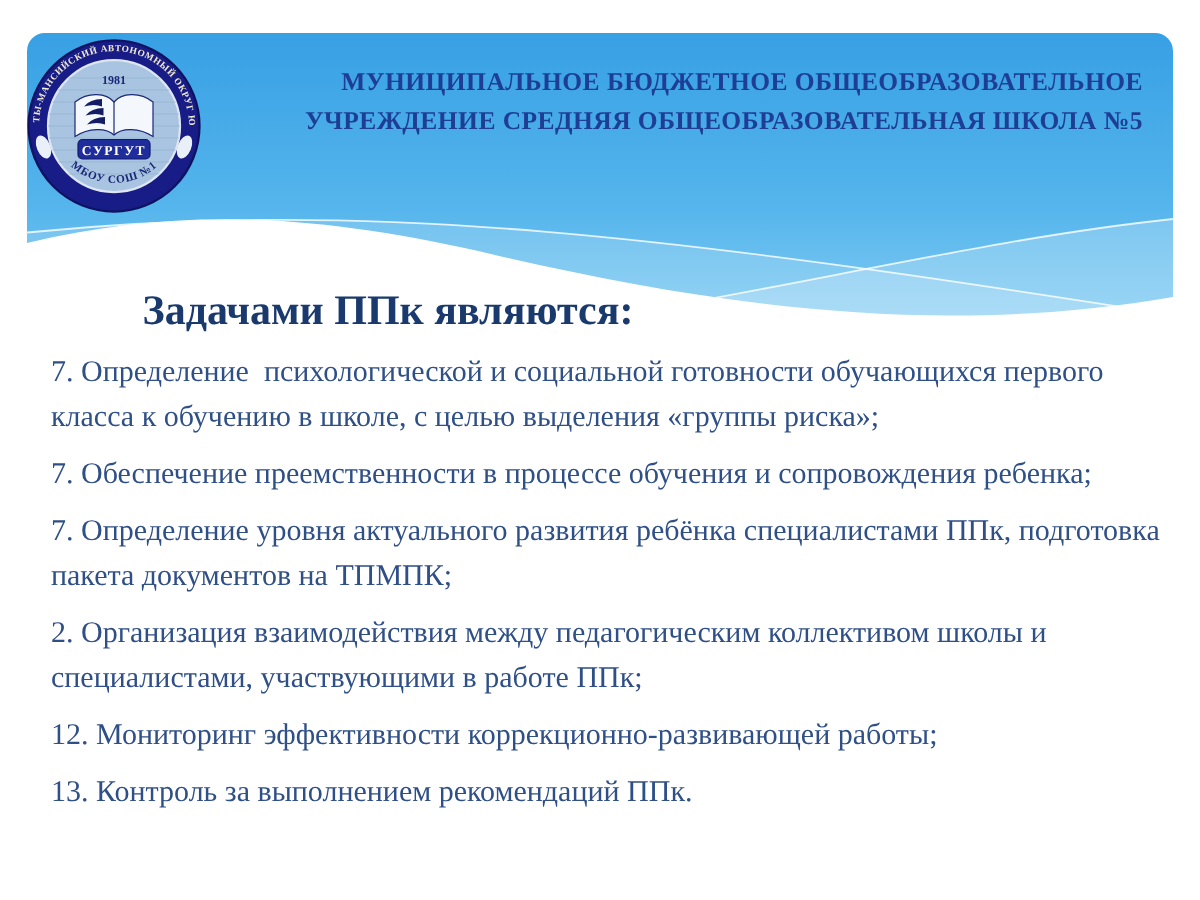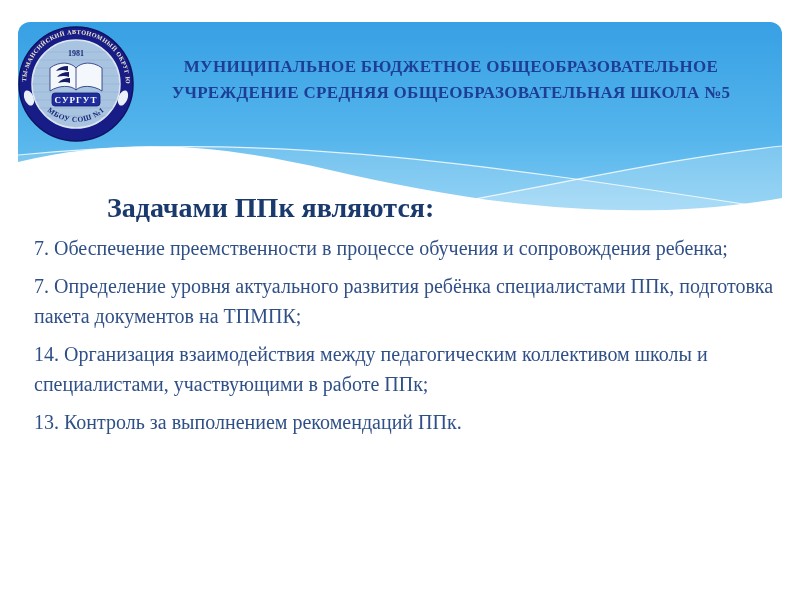--- a/index.html
+++ b/index.html
@@ -3,27 +3,27 @@
 <meta charset="utf-8">
 <style>
   html,body{margin:0;padding:0;}
   body{
     width:800px;height:600px;background:#ffffff;overflow:hidden;position:relative;
     font-family:"Liberation Serif","DejaVu Serif",serif;
   }
   .band-svg{position:absolute;left:0;top:0;}
   .logo-svg{position:absolute;left:16px;top:24px;}
   .school-name{
-    position:absolute;left:140px;top:54px;width:622px;
-    text-align:center;font-weight:bold;font-size:17px;line-height:1.5;
+    position:absolute;left:140px;top:42px;width:622px;
+    text-align:right;font-weight:bold;font-size:17px;line-height:1.5;
     color:var(--title-text,#1e3e96);letter-spacing:0.3px;
   }
   .slide-heading{
     position:absolute;left:95px;top:192px;
-    font-weight:bold;font-size:28px;color:var(--heading-text,#1a3a6e);margin-left:12px;
+    font-weight:bold;font-size:28px;color:var(--heading-text,#1a3a6e);
   }
   .task-list{
     position:absolute;left:34px;top:233px;width:742px;
     font-size:20px;line-height:1.5;color:var(--body-text,#2f4f87);
   }
   .task-list p.item{margin:0 0 8px 0;white-space:pre-wrap;}
 </style>
 </head>
 <body>
 
@@ -92,17 +92,19 @@
 </svg>
 
 <div class="school-name">
   <div>МУНИЦИПАЛЬНОЕ БЮДЖЕТНОЕ ОБЩЕОБРАЗОВАТЕЛЬНОЕ</div>
   <div>УЧРЕЖДЕНИЕ СРЕДНЯЯ ОБЩЕОБРАЗОВАТЕЛЬНАЯ ШКОЛА №5</div>
 </div>
 
 <div class="slide-heading">Задачами ППк являются:</div>
 
 <div class="task-list">
+    <p class="item">7. Определение  психологической и социальной готовности обучающихся первого класса к обучению в школе, с целью выделения «группы риска»;</p>
     <p class="item">7. Обеспечение преемственности в процессе обучения и сопровождения ребенка;</p>
     <p class="item">7. Определение уровня актуального развития ребёнка специалистами ППк, подготовка пакета документов на ТПМПК;</p>
-    <p class="item">14. Организация взаимодействия между педагогическим коллективом школы и специалистами, участвующими в работе ППк;</p>
+    <p class="item">2. Организация взаимодействия между педагогическим коллективом школы и специалистами, участвующими в работе ППк;</p>
+    <p class="item">12. Мониторинг эффективности коррекционно-развивающей работы;</p>
     <p class="item">13. Контроль за выполнением рекомендаций ППк.</p>
   </div>
 
 </body></html>

